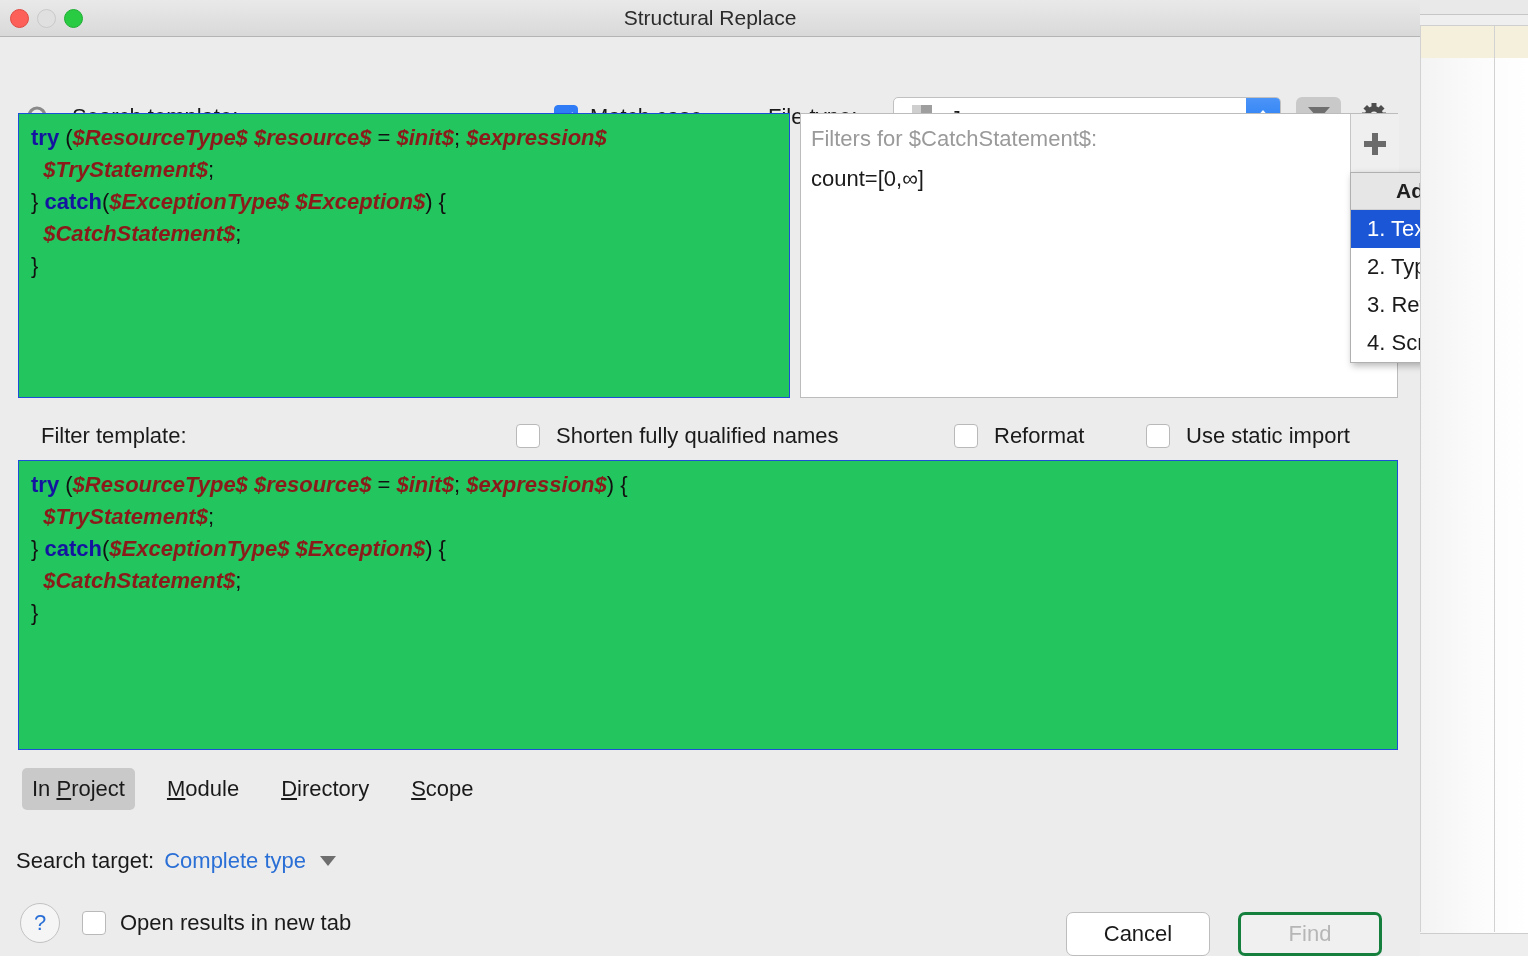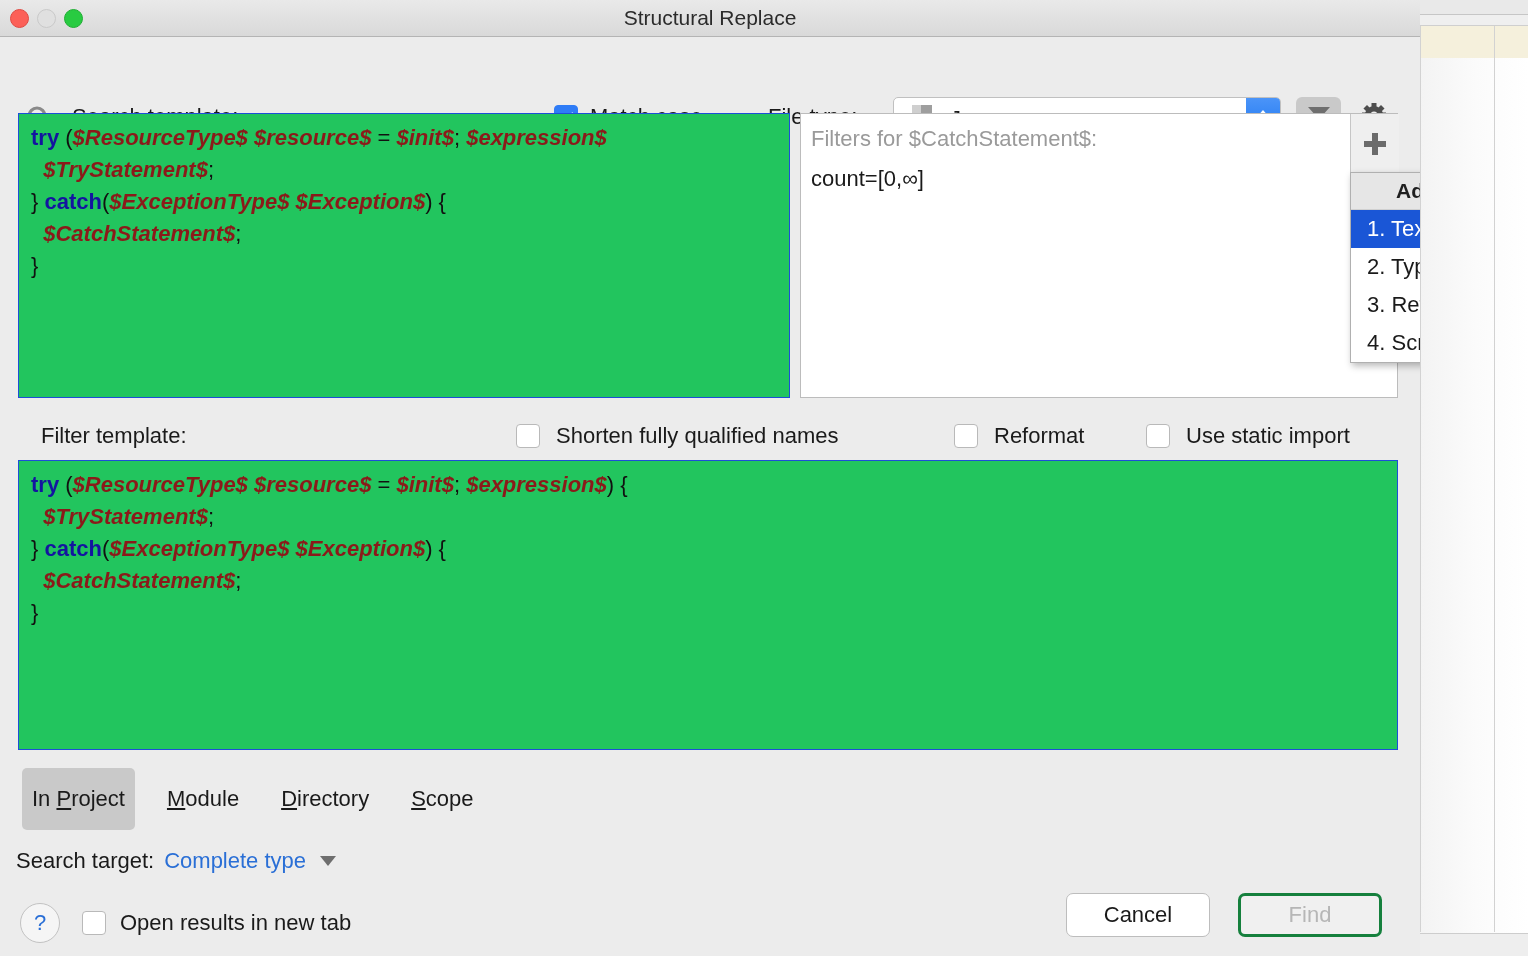--- a/index.html
+++ b/index.html
@@ -264,21 +264,21 @@
   #opt-reformat { left: 954px; }
   #opt-static { left: 1146px; }
 
   
   .scope-tabs {
     position: absolute; left: 22px; top: 768px;
     display: flex; align-items: center; gap: 22px;
   }
   .scope-tab {
     font-size: 22px; color: #1a1a1a;
-    padding: 18px 10px;
+    padding: 8px 10px;
     border-radius: 5px;
   }
   .scope-tab.active { background: #c9c9c9; }
   .mn { text-decoration: underline; }
 
   
   .search-target-row {
     position: absolute; left: 16px; top: 848px;
     display: flex; align-items: center; gap: 10px;
   }
@@ -299,21 +299,21 @@
   }
   .help-btn {
     width: 38px; height: 38px; border-radius: 50%;
     background: #f5f5f5; border: 1px solid #c2c2c2;
     display: flex; align-items: center; justify-content: center;
     color: #2a6fd6; font-size: 22px;
   }
   .footer-opt { display: flex; align-items: center; gap: 14px; }
 
   .footer-buttons {
-    position: absolute; left: 1066px; top: 893px;
+    position: absolute; left: 1066px; top: 912px;
     display: flex; gap: 28px;
   }
   .btn {
     width: 144px; height: 44px;
     border-radius: 7px;
     font-size: 22px;
     display: flex; align-items: center; justify-content: center;
     box-sizing: border-box;
   }
   .btn.default {

